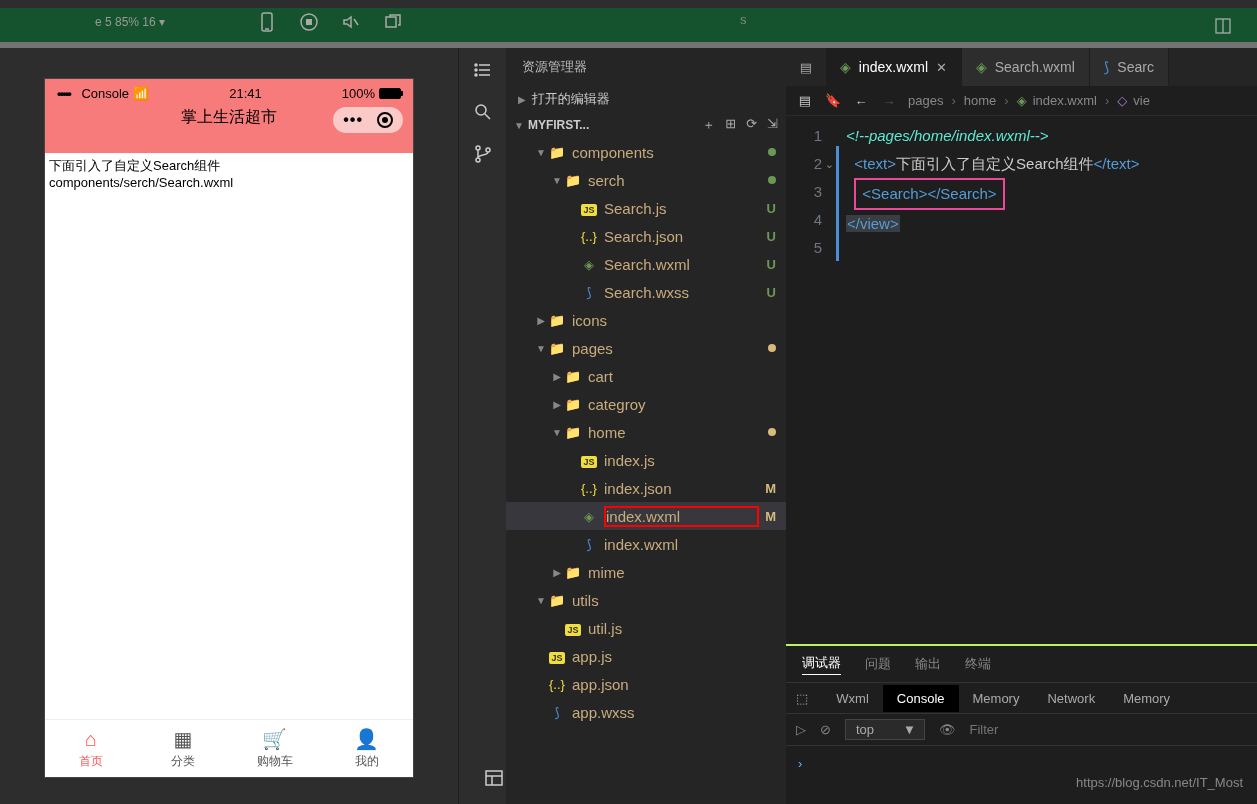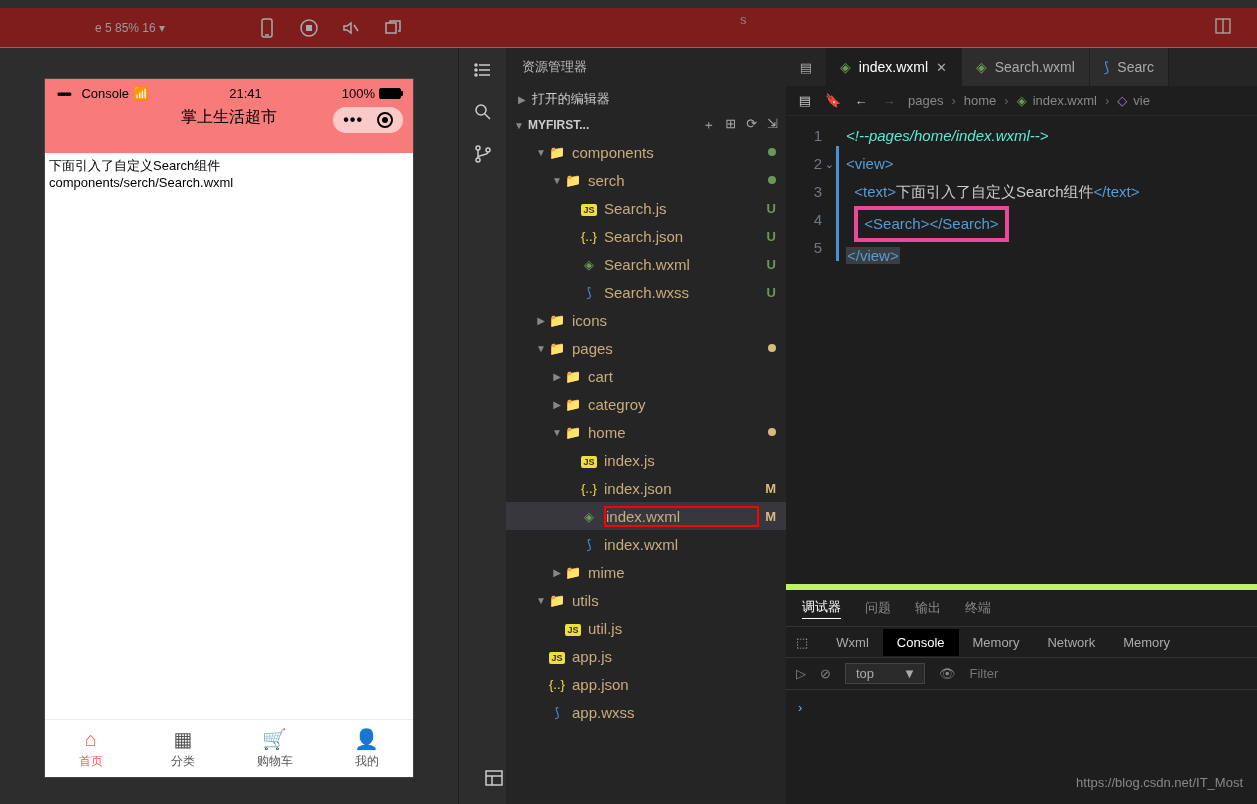--- a/index.html
+++ b/index.html
@@ -1,18 +1,18 @@
 <!DOCTYPE html>
 <html><head>
 <meta charset="utf-8">
 <style>
 *{margin:0;padding:0;box-sizing:border-box;font-family:"Microsoft YaHei",-apple-system,sans-serif}
 body{background:#1e1e1e;color:#ccc;width:1257px;height:804px;overflow:hidden;font-size:13px;position:relative}
 .top-cut{height:8px;background:#2d2d2d}
-.toolbar{height:40px;background:#7f1d1d;display:flex;align-items:center;padding:0 10px;border-bottom:1px solid #737373}
+.toolbar{height:40px;background:#14532d;display:flex;align-items:flex-start;padding:0 10px;border-bottom:6px solid #737373}
 .tool-left{display:flex;align-items:center;gap:14px;padding-left:85px}
 .tool-text{color:#999;font-size:12px}
 .tool-icon{width:28px;height:28px;display:flex;align-items:center;justify-content:center;color:#aaa;border-radius:4px}
 .tool-right{display:flex;align-items:center;gap:14px;margin-left:auto}
 .main{display:flex;height:756px}
 .simulator{width:458px;background:#2d2d2d;display:flex;flex-direction:column;align-items:center;padding-top:30px}
 .phone{width:370px;height:700px;background:#fff;display:flex;flex-direction:column;border:1px solid #444}
 .ph-status{height:28px;background:#f87b7b;display:flex;align-items:center;justify-content:space-between;padding:0 12px;color:#000;font-size:13px}
 .ph-s-left{display:flex;align-items:center;gap:4px}
 .dots{letter-spacing:-2px;font-weight:bold}
@@ -66,23 +66,23 @@
 .bc-item{display:flex;align-items:center;gap:6px}
 .bc-sep{color:#666}
 .code{flex:1;display:flex;font-family:Consolas,monospace;font-size:15px;position:relative}
 .gutter{width:50px;text-align:right;padding:6px 14px 0 0;color:#6e7681;line-height:28px;position:relative}
 .gutter-fold{position:absolute;right:2px;top:34px;color:#888;font-size:11px}
 .code-lines{flex:1;padding:6px 0 0 10px;line-height:28px;position:relative}
 .code-lines::before{content:"";position:absolute;left:0;top:30px;width:3px;height:115px;background:#4a90d9}
 .c-comment{color:#5eead4;font-style:italic}
 .c-tag{color:#569cd6}
 .c-text{color:#ccc}
-.hl-box{display:inline-block;border:4px solid #ec4899;padding:0 6px}
+.hl-box{display:inline-block;border:2px solid #ec4899;padding:0 6px}
 .cursor-box{background:#3a3d41;padding:0 1px}
-.panel{height:220px;border-top:6px solid #bef264;background:#1e1e1e;display:flex;flex-direction:column}
+.panel{height:160px;border-top:2px solid #bef264;background:#1e1e1e;display:flex;flex-direction:column}
 .panel-tabs{height:36px;display:flex;align-items:center;padding:0 16px;gap:24px;color:#888;font-size:13px}
 .panel-tabs .pt.active{color:#fff;border-bottom:1px solid #fff;padding-bottom:2px}
 .dev-tabs{height:32px;display:flex;align-items:center;padding:0 10px;gap:0;color:#aaa;font-size:13px;border-top:1px solid #333;border-bottom:1px solid #333}
 .dt{padding:6px 14px}
 .dt.active{background:#000;color:#fff}
 .dev-toolbar{height:32px;display:flex;align-items:center;padding:0 10px;gap:14px;border-bottom:1px solid #333;color:#888;font-size:13px}
 .dev-sel{background:#2a2a2a;border:1px solid #444;padding:2px 50px 2px 10px;color:#aaa;position:relative}
 .dev-filter{flex:1;background:#1e1e1e;border:none;color:#aaa;font-size:13px;outline:none}
 .console-body{flex:1;padding:4px 12px;font-family:Consolas,monospace;font-size:13px}
 .console-warn{color:#d7ba7d}
@@ -400,21 +400,20 @@
       <div class="gutter" id="gutter">
           <div class="gutter-fold">⌄</div>
           <div>1</div>
           <div>2</div>
           <div>3</div>
           <div>4</div>
           <div>5</div>
         </div>
       <div class="code-lines" id="codelines">
           <div><span class="c-comment">&lt;!--pages/home/index.wxml--&gt;</span></div>
-          <div><span class="c-tag">&lt;view&gt;</span></div>
           <div>&nbsp;&nbsp;<span class="c-tag">&lt;text&gt;</span><span class="c-text">下面引入了自定义Search组件</span><span class="c-tag">&lt;/text&gt;</span></div>
           <div>&nbsp;&nbsp;<span class="hl-box"><span class="c-tag">&lt;Search&gt;&lt;/Search&gt;</span></span></div>
           <div><span class="cursor-box"><span class="c-tag">&lt;/view&gt;</span></span></div>
         </div>
     </div>
 
     <div class="panel">
       <div class="panel-tabs" id="ptabs">
           <span class="pt active">调试器</span>
           <span class="pt">问题</span>

